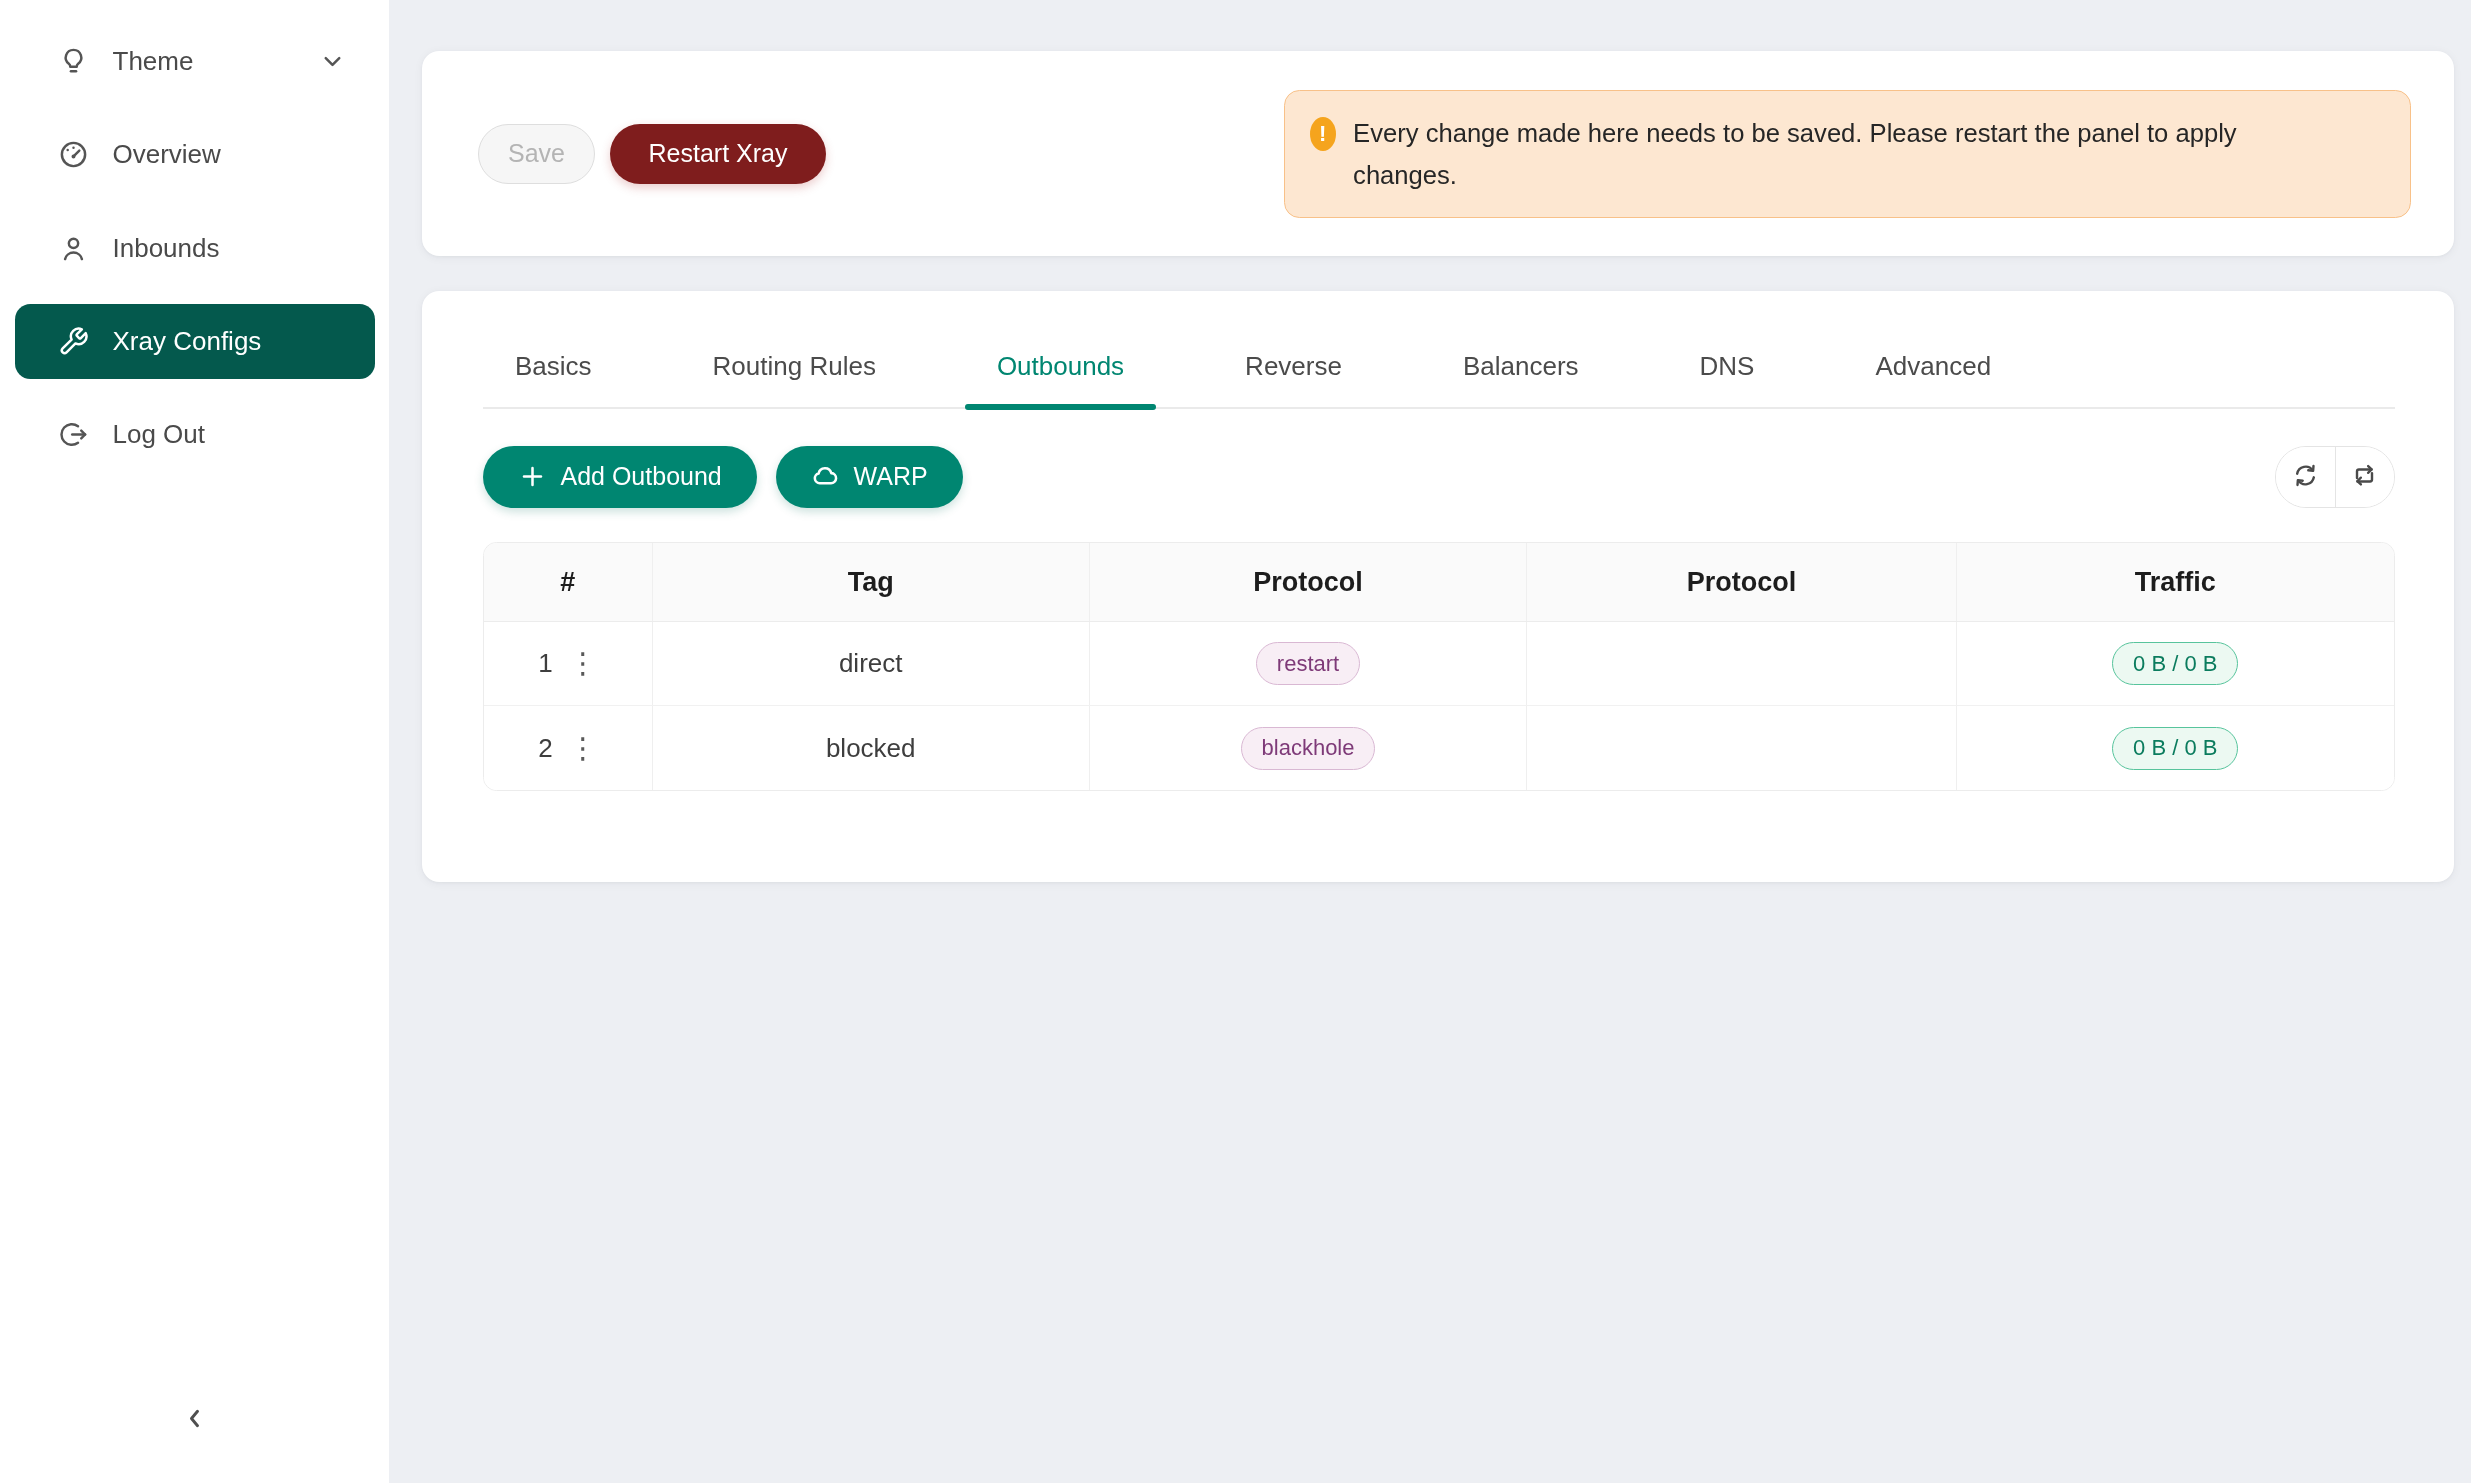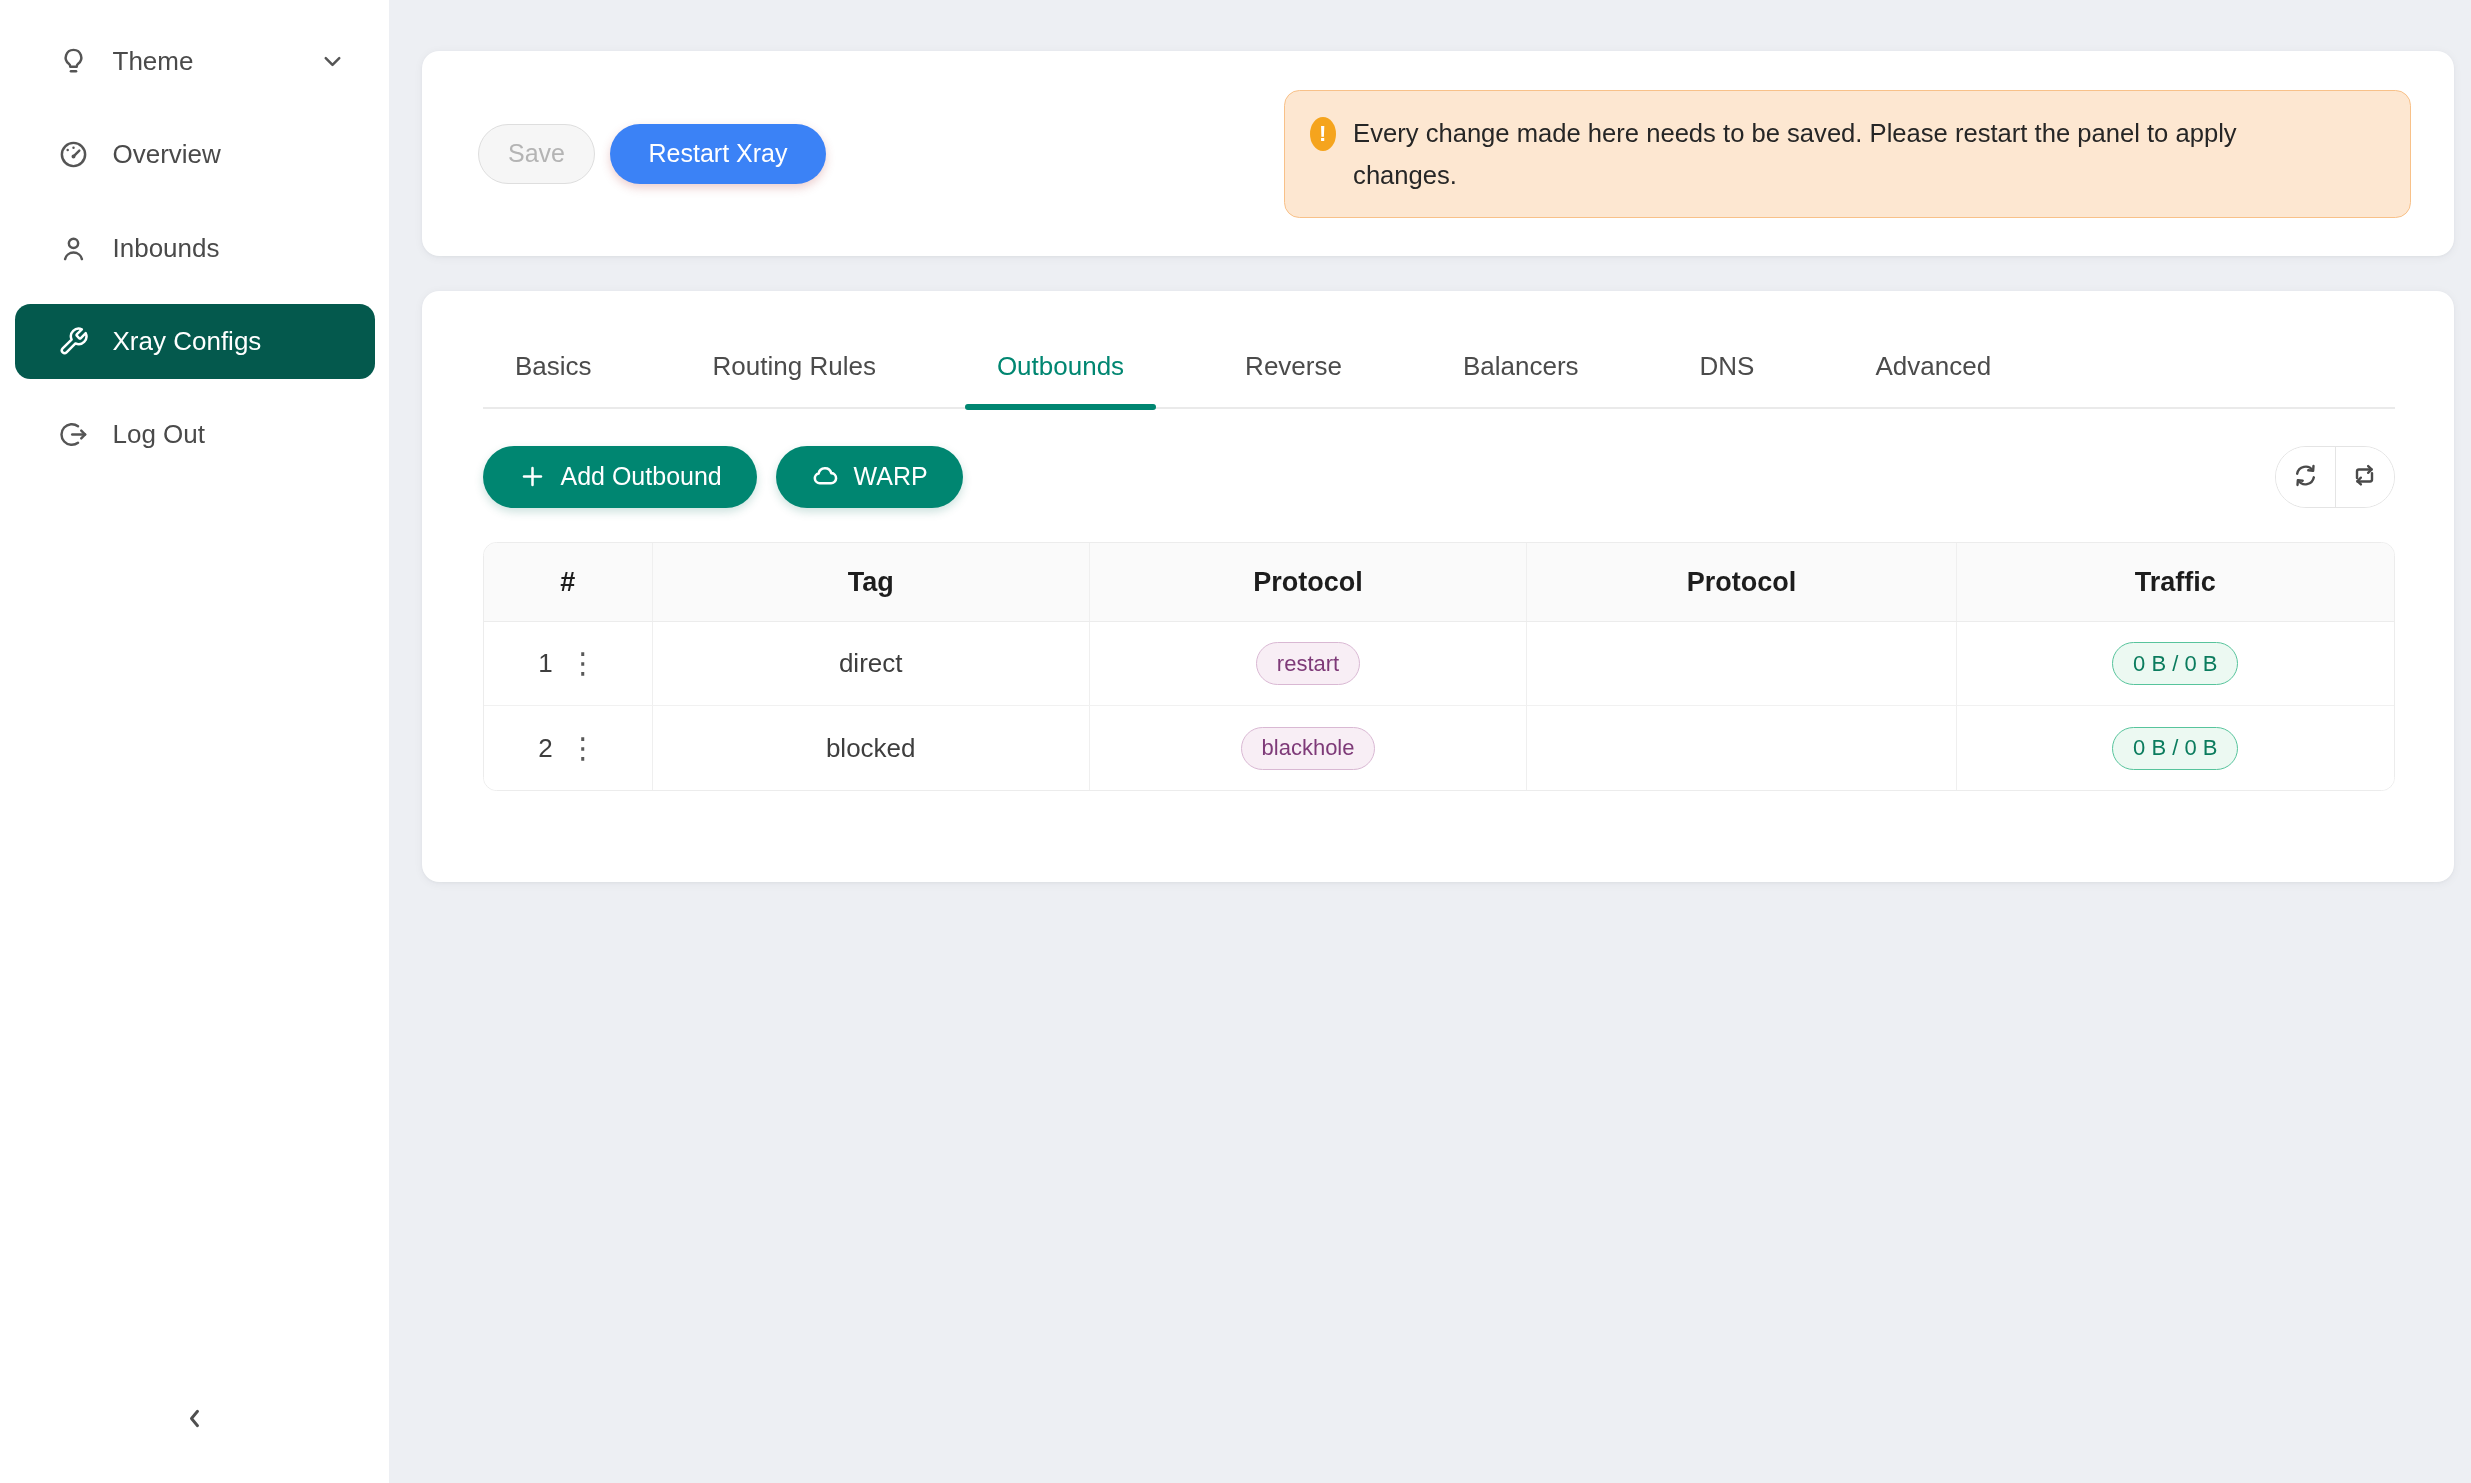--- a/index.html
+++ b/index.html
@@ -69,21 +69,21 @@
     height: 60px;
   }
   .btn-save {
     width: 117px;
     background: #f6f6f6;
     border: 1.9px solid #dedede;
     color: #b4b4b4;
     cursor: not-allowed;
   }
   .btn-restart {
-    background: #3b82f6;
+    background: #7f1d1d;
     color: #ffffff;
     padding: 0 39px;
     margin-left: 14.5px;
     box-shadow: 0 3.9px 9.7px rgba(180,60,60,0.25);
   }
   .alert {
     margin-left: auto;
     width: 1127px;
     min-height: 111px;
     background: #fde7d1;

